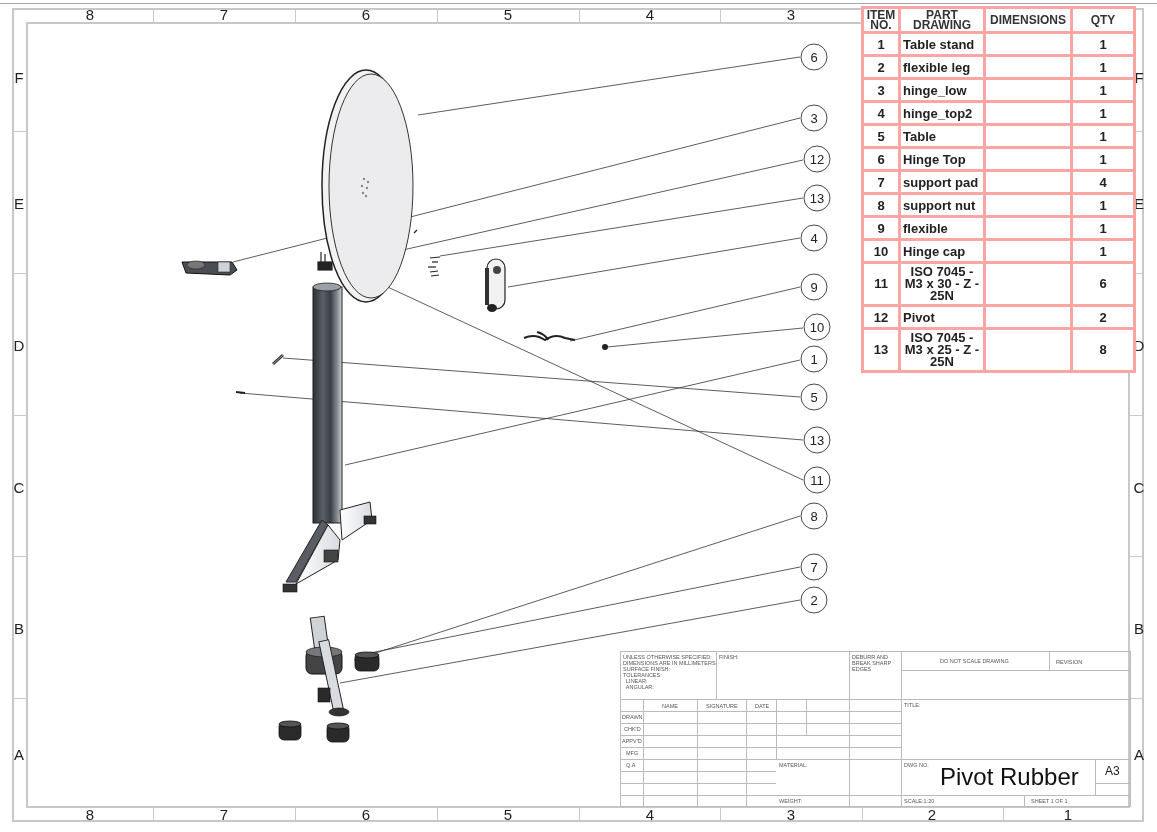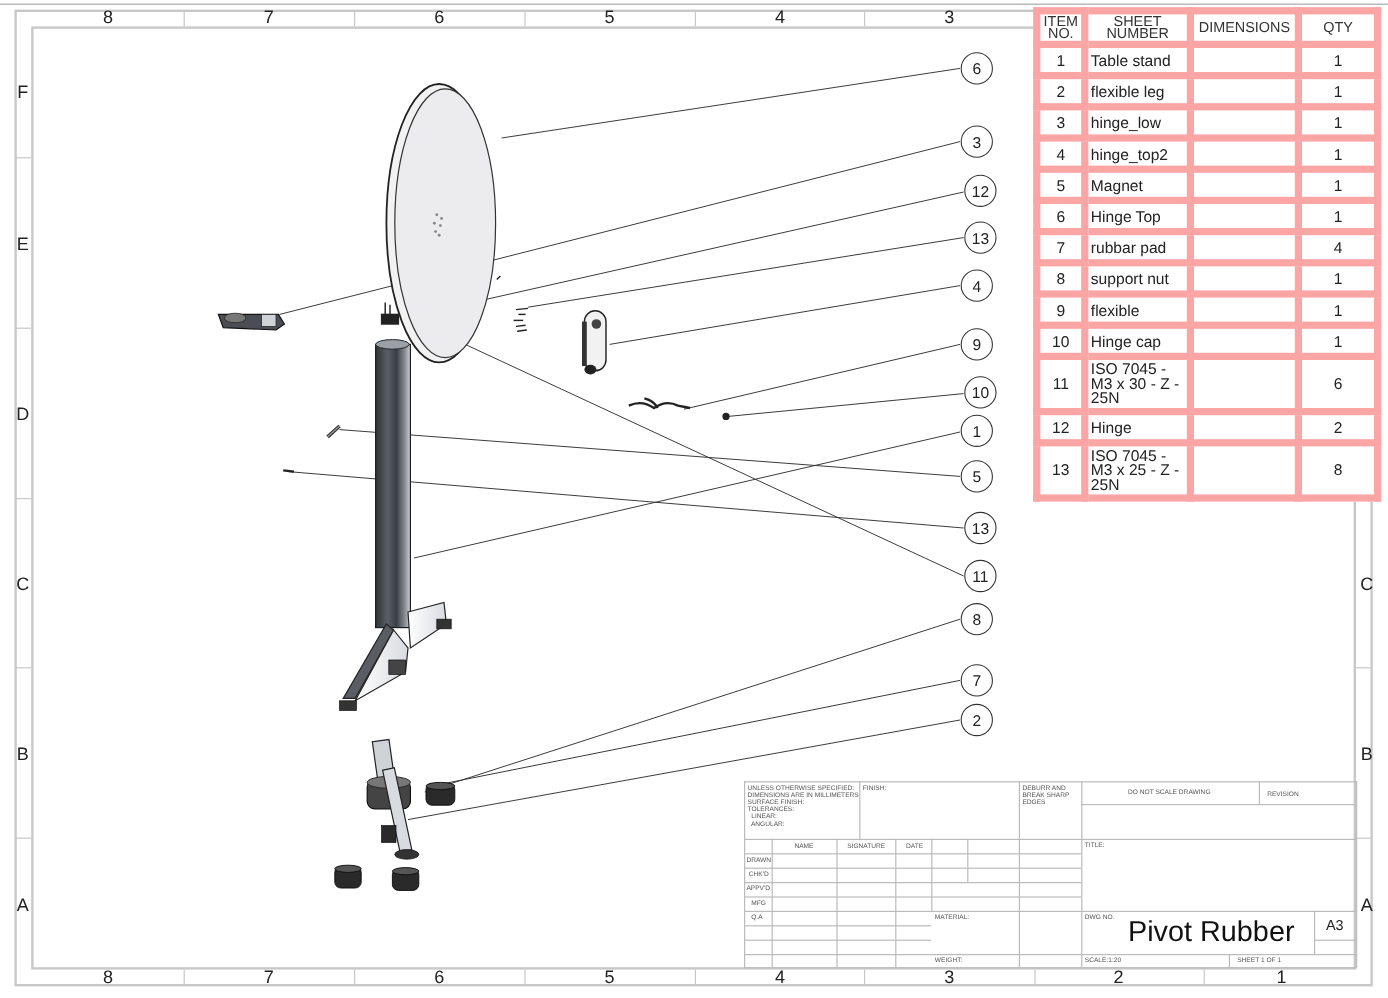--- a/index.html
+++ b/index.html
@@ -9,28 +9,28 @@
   .frame-inner { position: absolute; left: 26px; top: 22px; width: 1104px; height: 786px; border: 2px solid #c8c8c8; box-sizing: border-box; }
   .zone-h { position: absolute; font-size: 15px; color: #222; text-align: center; width: 20px; }
   .zone-v { position: absolute; font-size: 15px; color: #222; width: 12px; text-align: center; }
   .tick-h { position: absolute; width: 1px; height: 13px; background: #c8c8c8; }
   .tick-v { position: absolute; height: 1px; width: 13px; background: #c8c8c8; }
   svg.drawing { position: absolute; left: 0; top: 0; }
   .balloon-text { font-family: "Liberation Sans", sans-serif; font-size: 13px; fill: #222; }
 
   
   .bom { position: absolute; left: 861px; top: 6px; border-collapse: collapse; font-size: 13px; background: #fff; }
-  .bom td, .bom th { border: 6px solid #fca5a5; padding: 0 2px; height: 20px; vertical-align: middle; font-weight: normal; }
+  .bom td, .bom th { border: 3px solid #fca5a5; padding: 0 2px; height: 20px; vertical-align: middle; font-weight: bold; }
   .bom th { font-size: 12px; height: 22px; line-height: 10px; color: #333; }
   .bom td.no { width: 30px; text-align: center; }
   .bom td.pn { width: 78px; text-align: left; }
   .bom td.desc { width: 80px; }
   .bom td.qty { width: 56px; text-align: center; }
   .bom tr.tall td { height: 40px; line-height: 12px; }
-  .bom td.pn.multi { white-space: pre-line; }
+  .bom td.pn.multi { white-space: pre-line; text-align: center; }
 
   
   .tb { position: absolute; font-size: 5.5px; color: #555; line-height: 6px; }
   .tb-line-h { position: absolute; height: 1px; background: #bbb; }
   .tb-line-v { position: absolute; width: 1px; background: #bbb; }
   .title-big { position: absolute; left: 940px; top: 763px; font-size: 24px; color: #111; }
   .sheet-size { position: absolute; left: 1105px; top: 764px; font-size: 12px; color: #222; }
 </style>
 </head>
 <body>
@@ -239,21 +239,21 @@
     <text class="balloon-text" x="814" y="521">8</text>
     <text class="balloon-text" x="814" y="572">7</text>
     <text class="balloon-text" x="814" y="605">2</text>
   </g>
 </svg>
 
 <table class="bom">
   <tbody>
       <tr>
     <th>ITEM NO.</th>
-    <th>SHEET NUMBER</th>
+    <th>PART DRAWING</th>
     <th>DIMENSIONS</th>
     <th>QTY</th>
   </tr>
   <tr>
         <td class="no">1</td>
         <td class="pn">Table stand</td>
         <td class="desc"></td>
         <td class="qty">1</td>
       </tr>
   <tr>
@@ -269,33 +269,33 @@
         <td class="qty">1</td>
       </tr>
   <tr>
         <td class="no">4</td>
         <td class="pn">hinge_top2</td>
         <td class="desc"></td>
         <td class="qty">1</td>
       </tr>
   <tr>
         <td class="no">5</td>
-        <td class="pn">Magnet</td>
+        <td class="pn">Table</td>
         <td class="desc"></td>
         <td class="qty">1</td>
       </tr>
   <tr>
         <td class="no">6</td>
         <td class="pn">Hinge Top</td>
         <td class="desc"></td>
         <td class="qty">1</td>
       </tr>
   <tr>
         <td class="no">7</td>
-        <td class="pn">rubbar pad</td>
+        <td class="pn">support pad</td>
         <td class="desc"></td>
         <td class="qty">4</td>
       </tr>
   <tr>
         <td class="no">8</td>
         <td class="pn">support nut</td>
         <td class="desc"></td>
         <td class="qty">1</td>
       </tr>
   <tr>
@@ -313,21 +313,21 @@
   <tr class="tall">
         <td class="no">11</td>
         <td class="pn multi">ISO 7045 -
 M3 x 30 - Z -
 25N</td>
         <td class="desc"></td>
         <td class="qty">6</td>
       </tr>
   <tr>
         <td class="no">12</td>
-        <td class="pn">Hinge</td>
+        <td class="pn">Pivot</td>
         <td class="desc"></td>
         <td class="qty">2</td>
       </tr>
   <tr class="tall">
         <td class="no">13</td>
         <td class="pn multi">ISO 7045 -
 M3 x 25 - Z -
 25N</td>
         <td class="desc"></td>
         <td class="qty">8</td>

